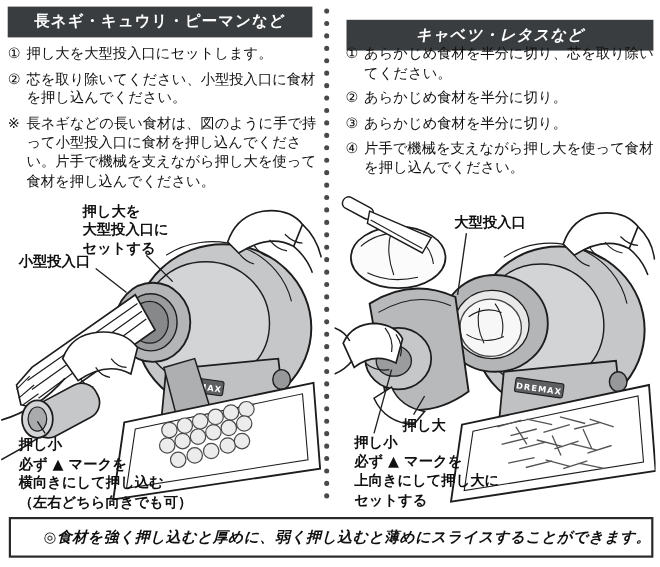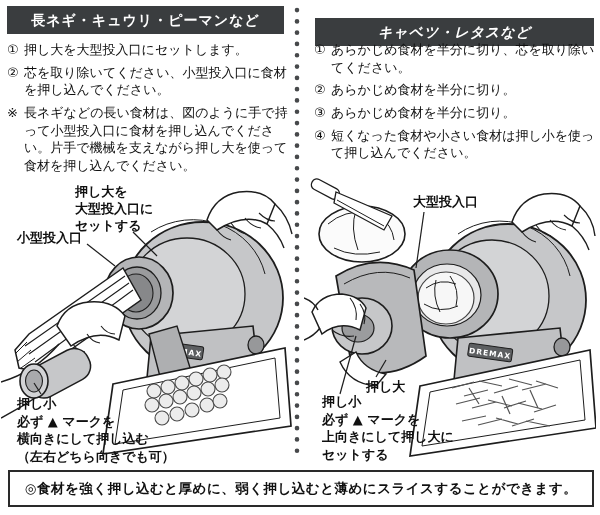--- a/index.html
+++ b/index.html
@@ -14,22 +14,22 @@
   .steps-left{left:7px;width:283px;}
   .steps-right{left:314px;width:283px;}
   .step{display:flex;margin-bottom:5px;}
   .step .num{flex:0 0 17px;}
   .step .txt{flex:1;}
   .figure{position:absolute;top:176px;width:292px;height:289px;}
   .fig-left{left:1px;}
   .fig-right{left:304px;}
   .divider{position:absolute;left:292px;top:2px;width:10px;height:458px;}
   .footnote{position:absolute;left:8px;top:470px;width:582px;height:33px;
-        border:2px solid #2a2a2a;display:flex;align-items:center;justify-content:center;
-        font-size:13.5px;font-weight:bold;letter-spacing:0.5px;}
+        border:2px solid #2a2a2a;display:flex;align-items:center;justify-content:flex-end;
+        font-size:13.5px;font-weight:bold;letter-spacing:0.5px;font-style:italic;}
   .fig-lbl{font-family:"DejaVu Sans",sans-serif;font-size:13px;font-weight:bold;fill:#101010;}
   .brand-lbl{font-family:"DejaVu Sans",sans-serif;font-size:7.5px;font-weight:bold;
         fill:#ffffff;letter-spacing:1px;}
   .ln{stroke:#1d1d1d;fill:none;}
 </style>
 </head>
 <body>
 
 <div class="page">
 
@@ -63,21 +63,21 @@
     <div class="step">
       <span class="num">②</span>
       <span class="txt">あらかじめ食材を半分に切り。</span>
     </div>
     <div class="step">
       <span class="num">③</span>
       <span class="txt">あらかじめ食材を半分に切り。</span>
     </div>
     <div class="step">
       <span class="num">④</span>
-      <span class="txt">短くなった食材や小さい食材は押し小を使って押し込んでください。</span>
+      <span class="txt">片手で機械を支えながら押し大を使って食材を押し込んでください。</span>
     </div>
   </div>
 
   <svg class="figure fig-left" viewBox="0 0 292 289">
 
     <ellipse cx="202" cy="122" rx="80" ry="76" fill="#c6c7c9" stroke="#1d1d1d" stroke-width="1.8"></ellipse>
     <ellipse cx="186" cy="118" rx="58" ry="56" fill="#d3d4d6" stroke="#1d1d1d" stroke-width="1.3"></ellipse>
     <path class="ln" d="M150,56 A74,70 0 0 1 264,98" stroke-width="1"></path>
 
     <g>

